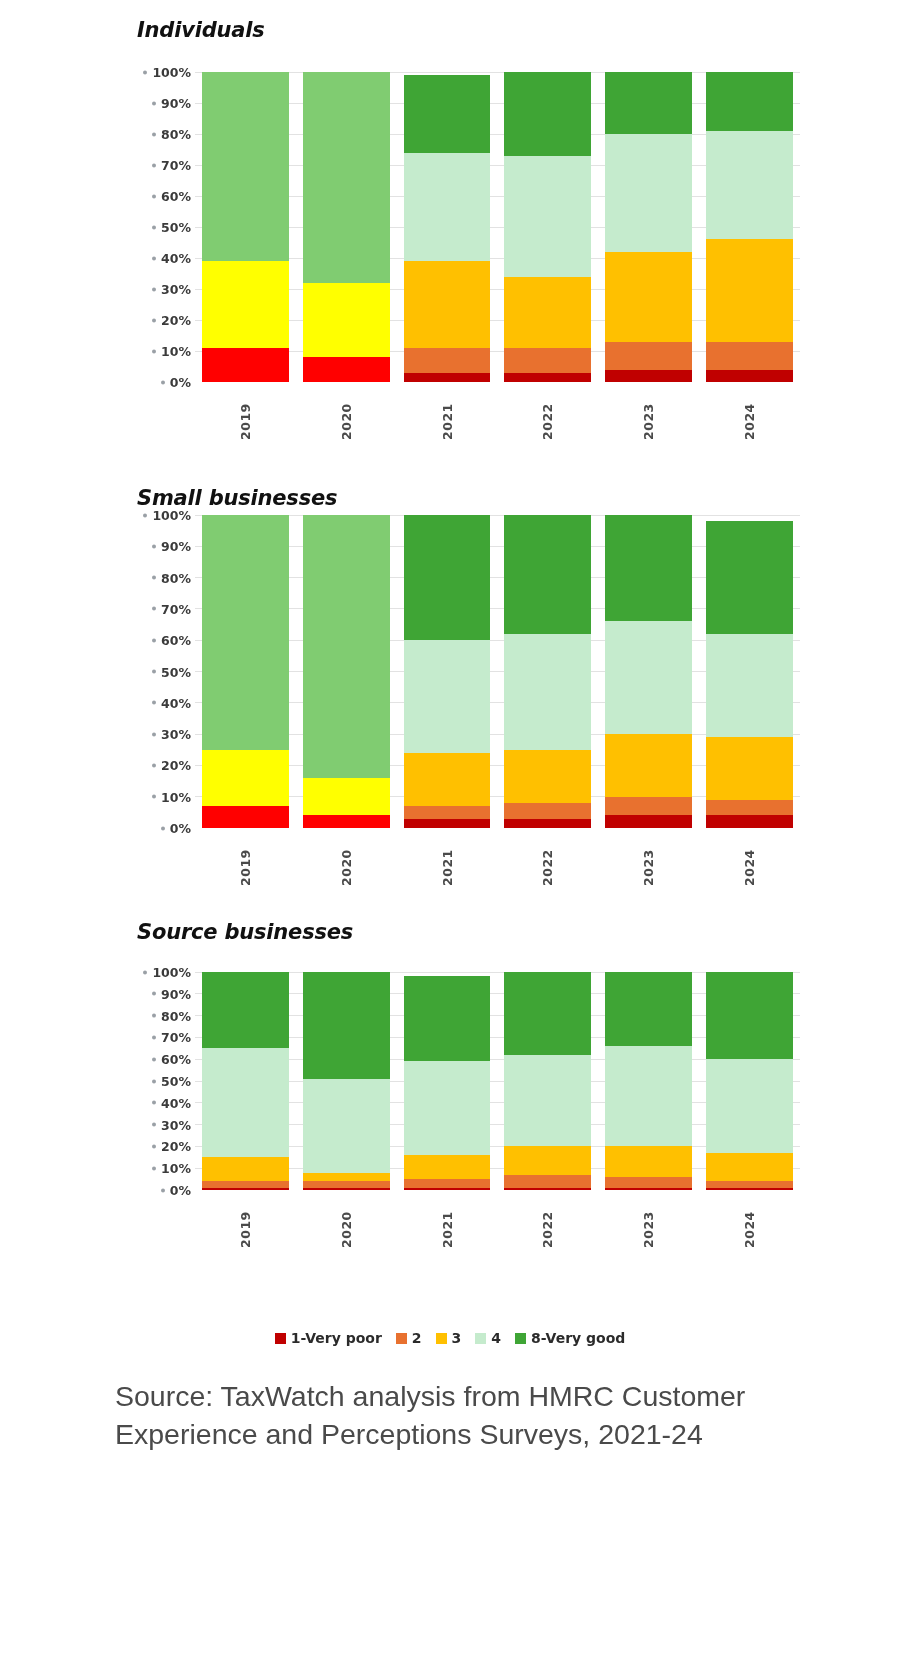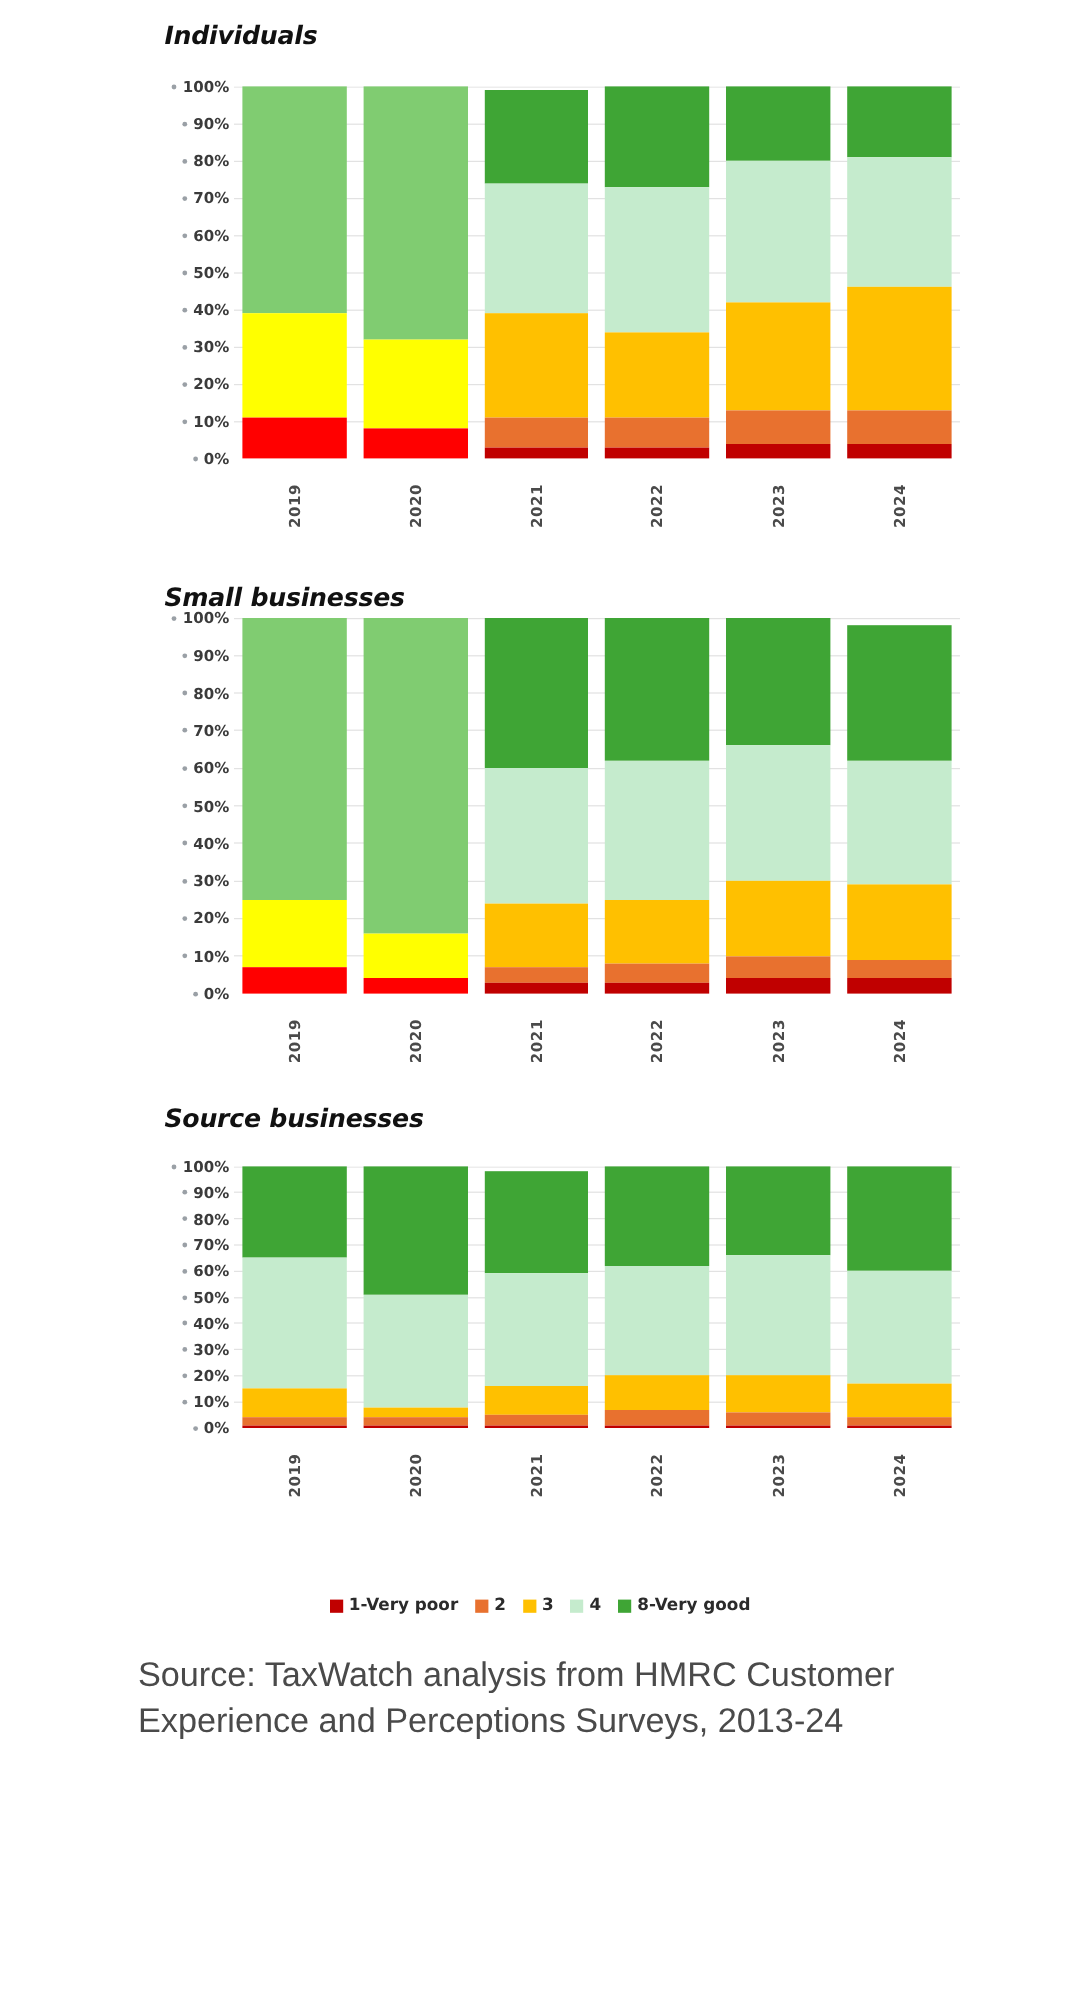--- a/index.html
+++ b/index.html
@@ -407,15 +407,15 @@
           <span class="legend-swatch" style="background: rgb(197, 235, 205);"></span>
           <span class="legend-label">4</span>
         </div>
         <div class="legend-item">
           <span class="legend-swatch" style="background: rgb(63, 165, 53);"></span>
           <span class="legend-label">8-Very good</span>
         </div>
       </div>
   </div>
 
-  <div class="source">Source: TaxWatch analysis from HMRC Customer Experience and Perceptions Surveys, 2013-24</div>
+  <div class="source">Source: TaxWatch analysis from HMRC Customer Experience and Perceptions Surveys, 2021-24</div>
 
 </div>
 
 </body></html>

